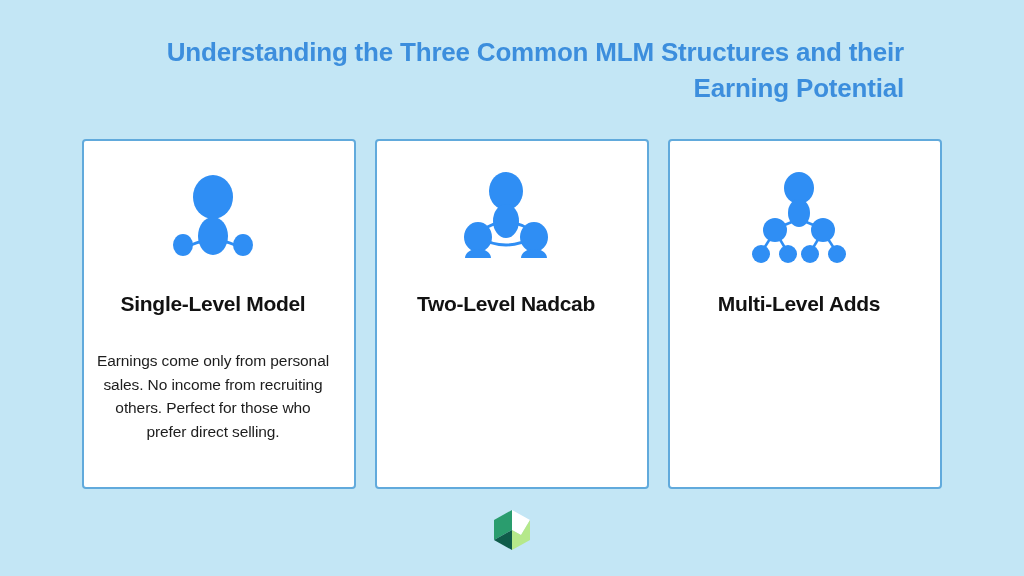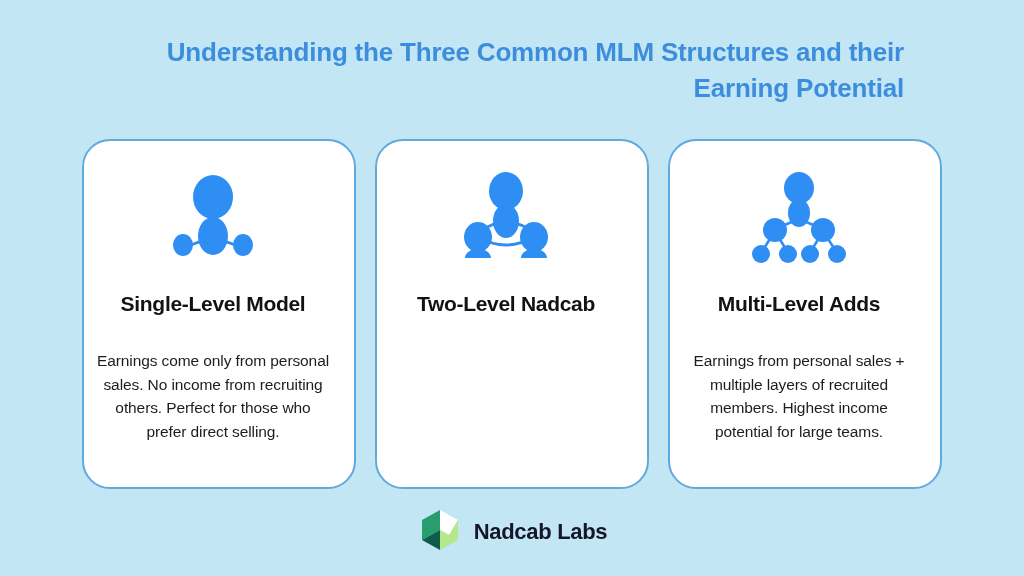--- a/index.html
+++ b/index.html
@@ -32,21 +32,21 @@
     left:82px; top:139px;
     width:860px; height:350px;
     display:flex;
     justify-content:space-between;
   }
   .card {
     width:274px;
     height:350px;
     background:#ffffff;
     border:2px solid #61aadc;
-    border-radius:28px;
+    border-radius:4px;
     display:flex;
     flex-direction:column;
     align-items:center;
     padding:24px 18px 18px 6px;
   }
 
   .card-icon {
     height:100px;
     width:110px;
     display:flex;
@@ -156,32 +156,30 @@
           <circle cx="28" cy="59" r="12"></circle>
           <circle cx="76" cy="59" r="12"></circle>
           <circle cx="14" cy="83" r="9"></circle>
           <circle cx="41" cy="83" r="9"></circle>
           <circle cx="63" cy="83" r="9"></circle>
           <circle cx="90" cy="83" r="9"></circle>
         </g>
       </svg>
     </div>
     <div class="card-heading">Multi-Level Adds</div>
-    <div class="card-body">Earnings from personal sales + multiple layers of recruited members. Highest income potential for large teams.</div>
   </div>
 
 </div>
 
 <div class="footer">
   <span class="logo-mark">
     <svg width="46" height="44" viewBox="0 0 46 44" aria-hidden="true">
 
       <polygon points="23,2 23,22 5,32 5,12" fill="#2a9d6e"></polygon>
 
       <polygon points="5,32 23,22 23,42 5,32" fill="#0f5c4a"></polygon>
 
       <polygon points="23,2 41,12 32,27 23,22" fill="#ffffff"></polygon>
 
       <polygon points="23,22 32,27 41,12 41,32 23,42" fill="#b5e88a"></polygon>
     </svg>
   </span>
-  <span class="logo-text">Nadcab Labs</span>
 </div>
 
 </body></html>

